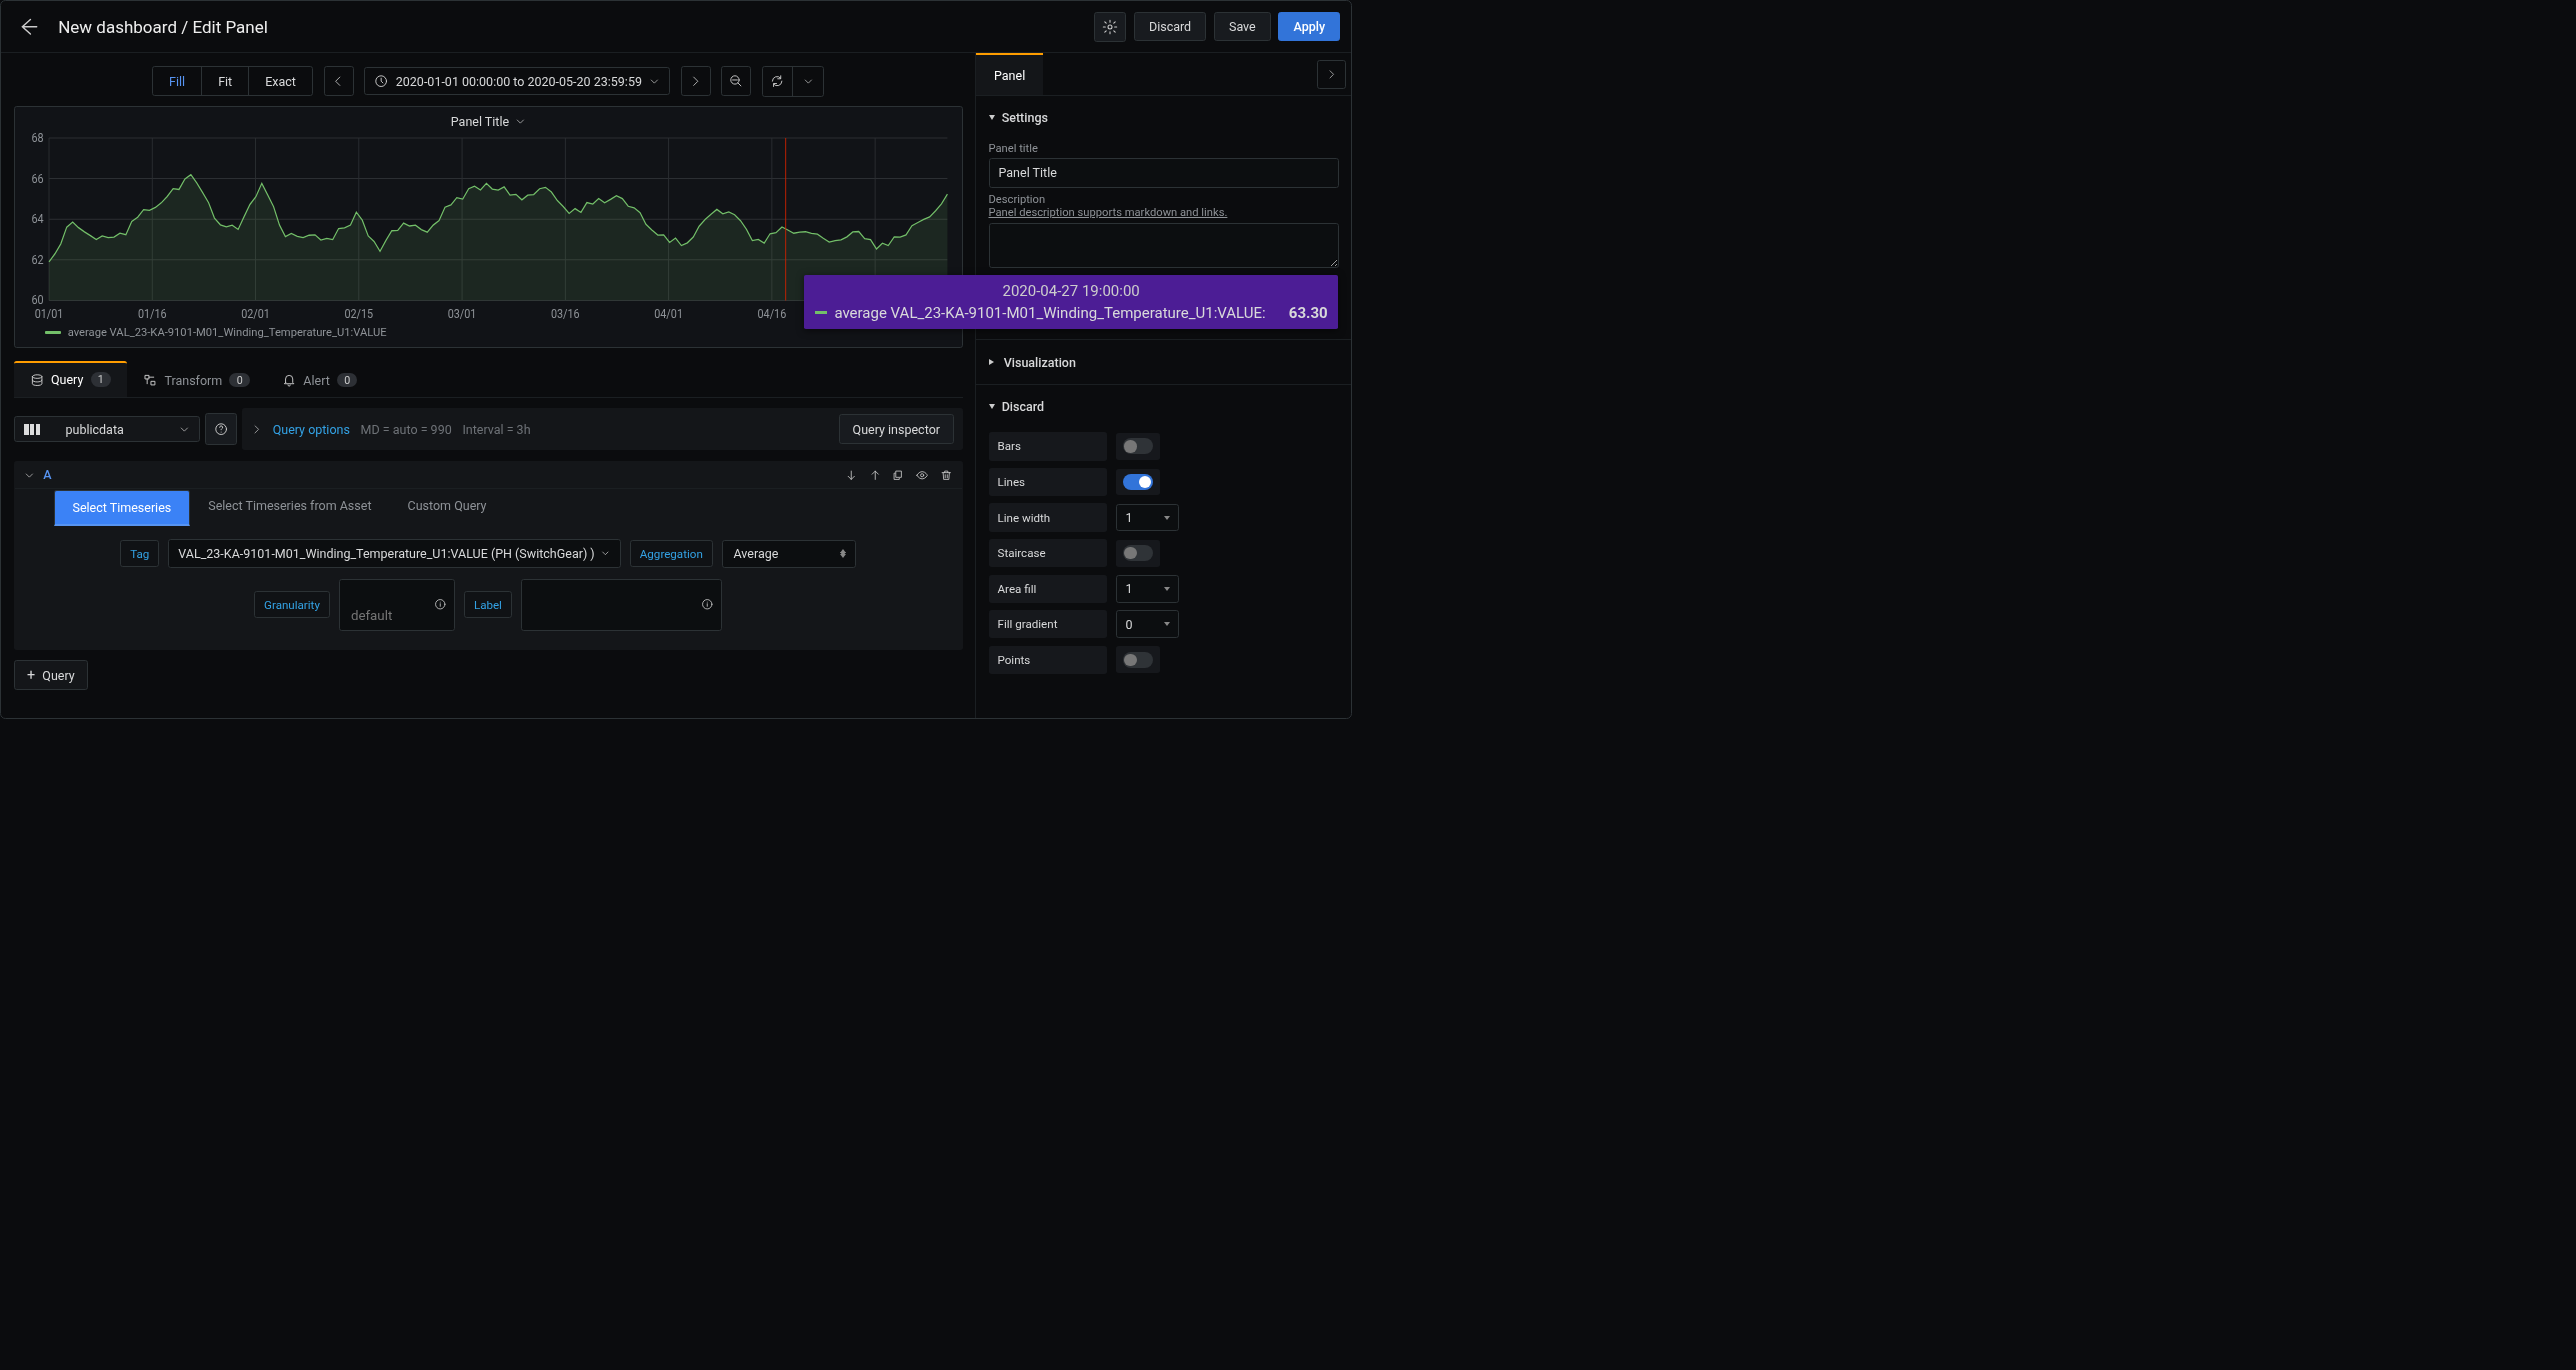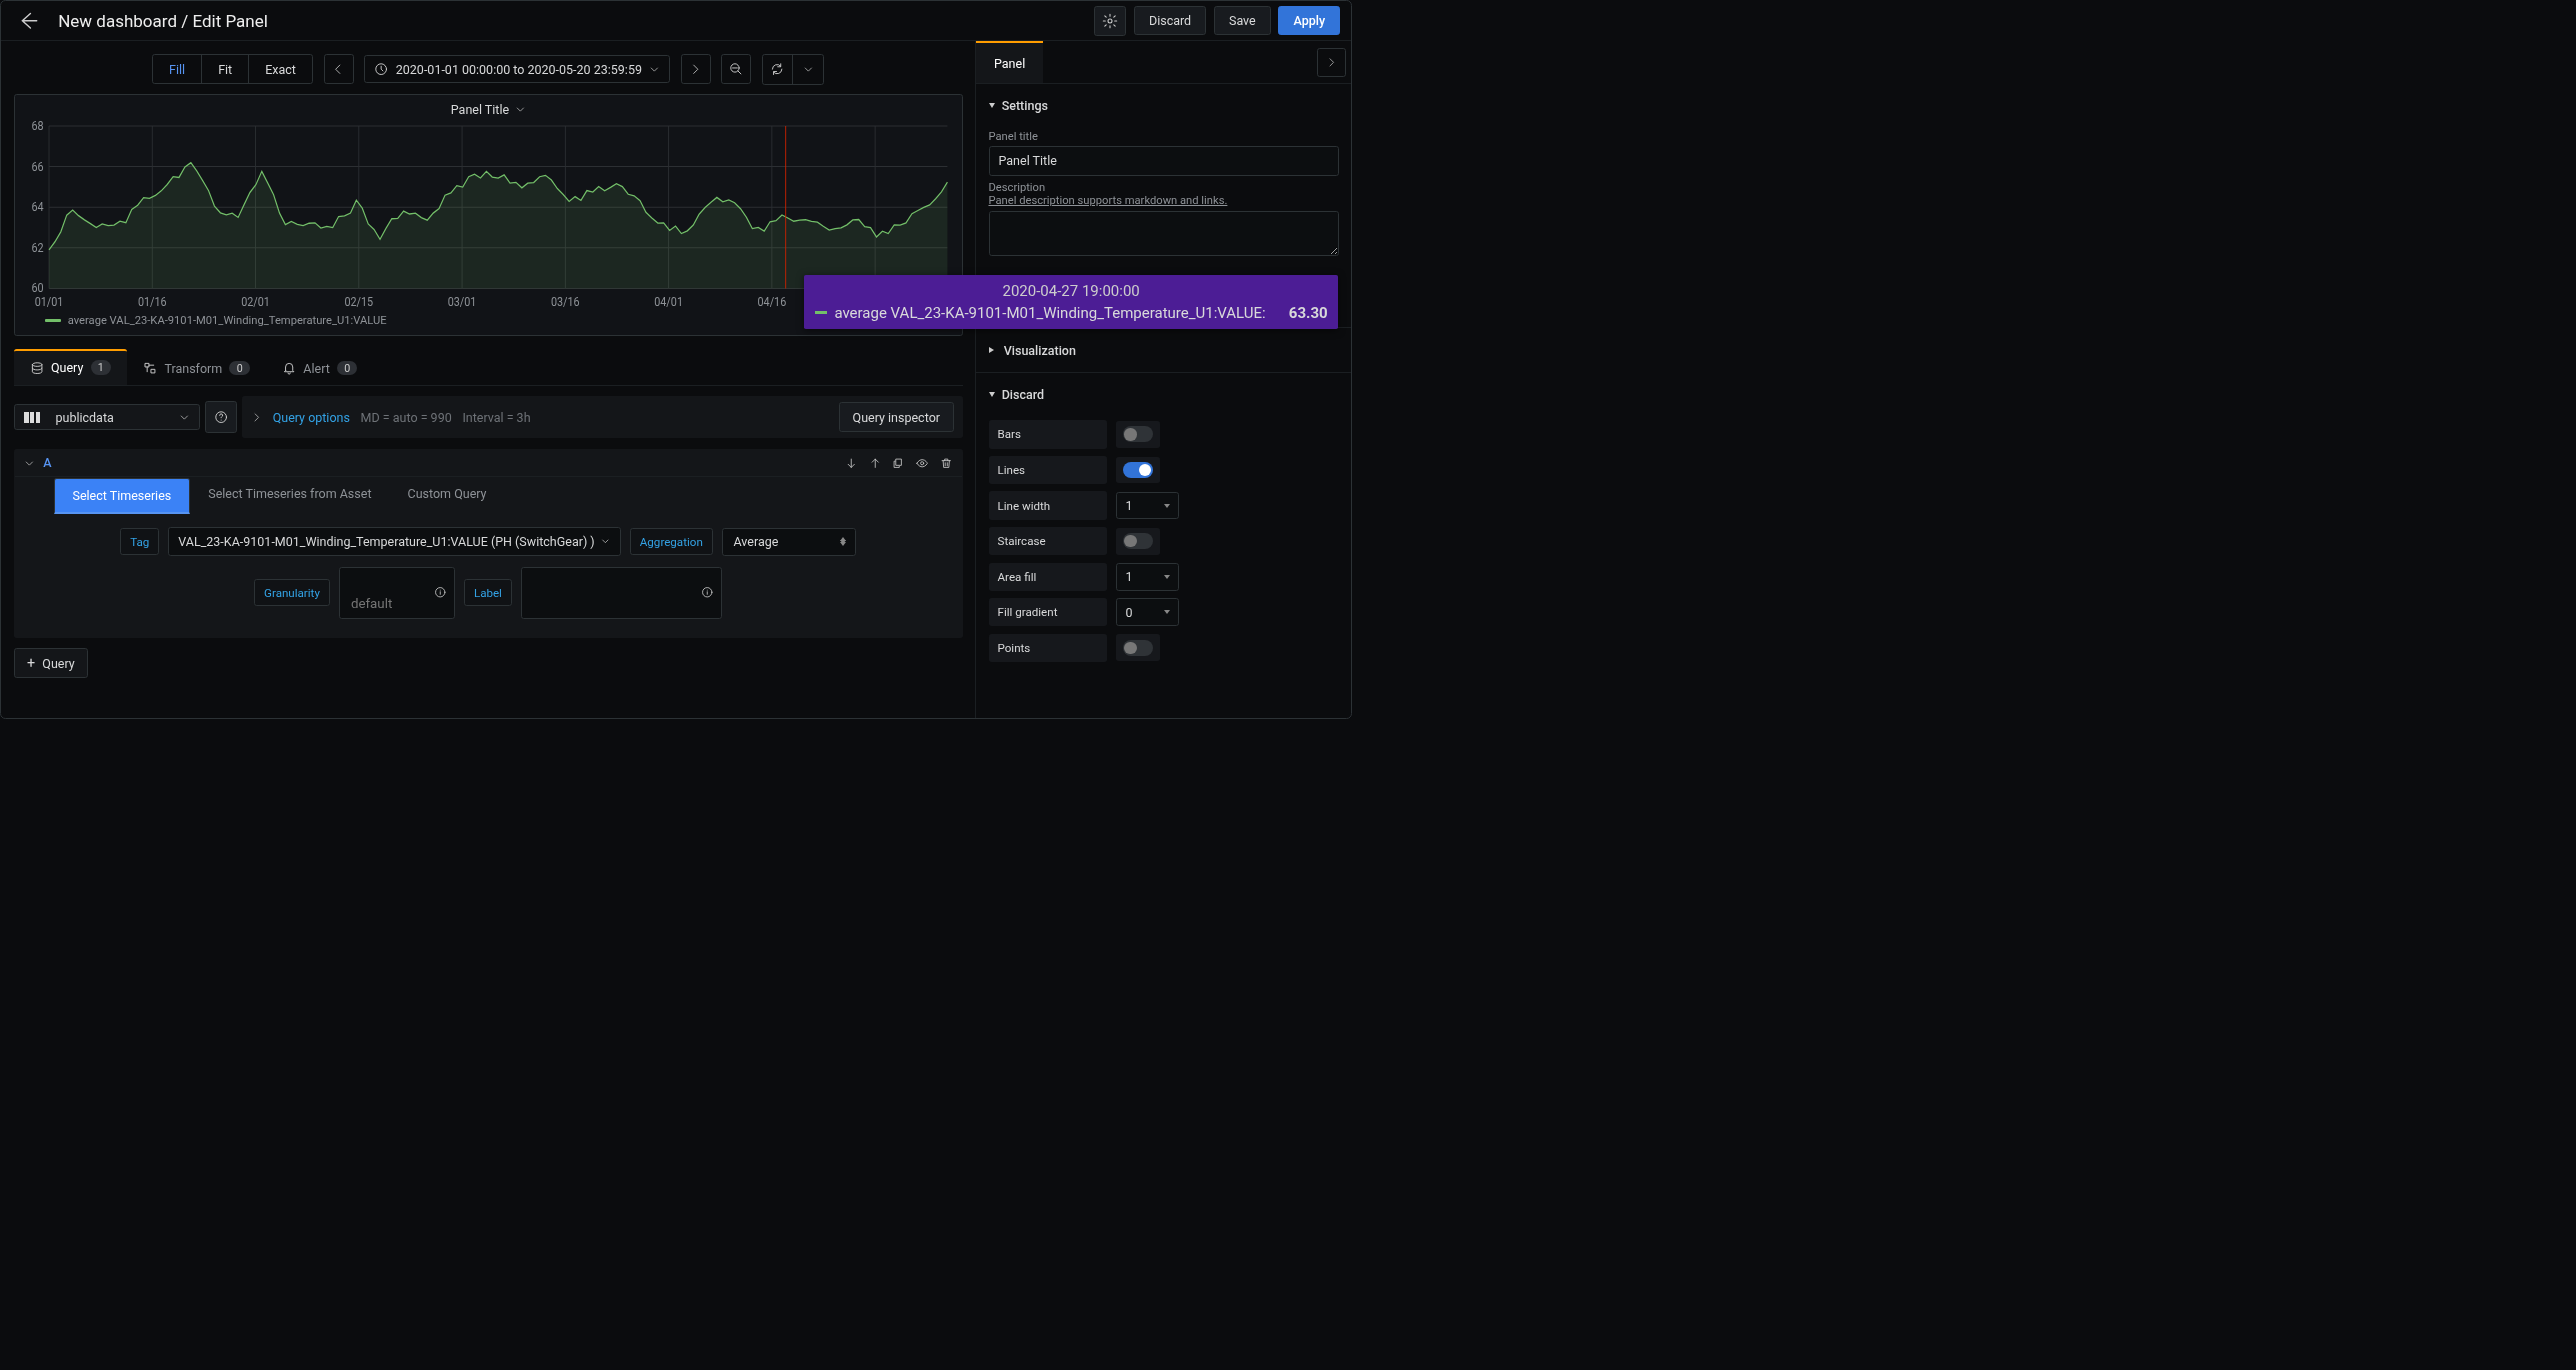--- a/index.html
+++ b/index.html
@@ -36,21 +36,21 @@
     overflow:hidden;
     margin: 0 auto;
     background:#0b0c0e;
   }
 
   
   .header {
     display:flex; align-items:center; justify-content:space-between;
     padding: 7.2px 10.7px 7.2px 16px;
     border-bottom:0.9px solid #1b1f22;
-    height:40px;
+    height:52px;
   }
   .hdr-left { display:flex; align-items:center; gap:19.7px; }
   .back-btn { cursor:pointer; display:flex; align-items:center; }
   .hdr-title { font-size:17px; font-weight:400; color:#eee; }
   .hdr-right { display:flex; align-items:center; gap:7.2px; }
   .icon-btn {
     width:32px; height:30px;
     display:flex; align-items:center; justify-content:center;
     background:var(--panel-3); border-radius:2.7px;
     border:0.9px solid var(--border);
@@ -178,21 +178,21 @@
     background:#2d3035; color:#ccc; font-size:10.7px;
     border-radius:9px; padding:0.9px 7.2px;
   }
 
   
   .query-bar {
     display:flex; align-items:center; gap:5.4px;
     padding:10.7px 0;
   }
   .ds-picker {
-    display:flex; align-items:center; gap:16px;
+    display:flex; align-items:center; gap:26px;
     border:0.9px solid var(--border); border-radius:2.7px;
     padding:4.5px 9px; min-width:186px; cursor:pointer;
     background:var(--panel-2);
   }
   .ds-logo{
     width:16px;height:10.7px;
     background: linear-gradient(90deg,#fff 0% 30%, transparent 30% 40%, #fff 40% 65%, transparent 65% 75%, #fff 75% 100%);
     opacity:.85;
   }
   .gray-chip{

